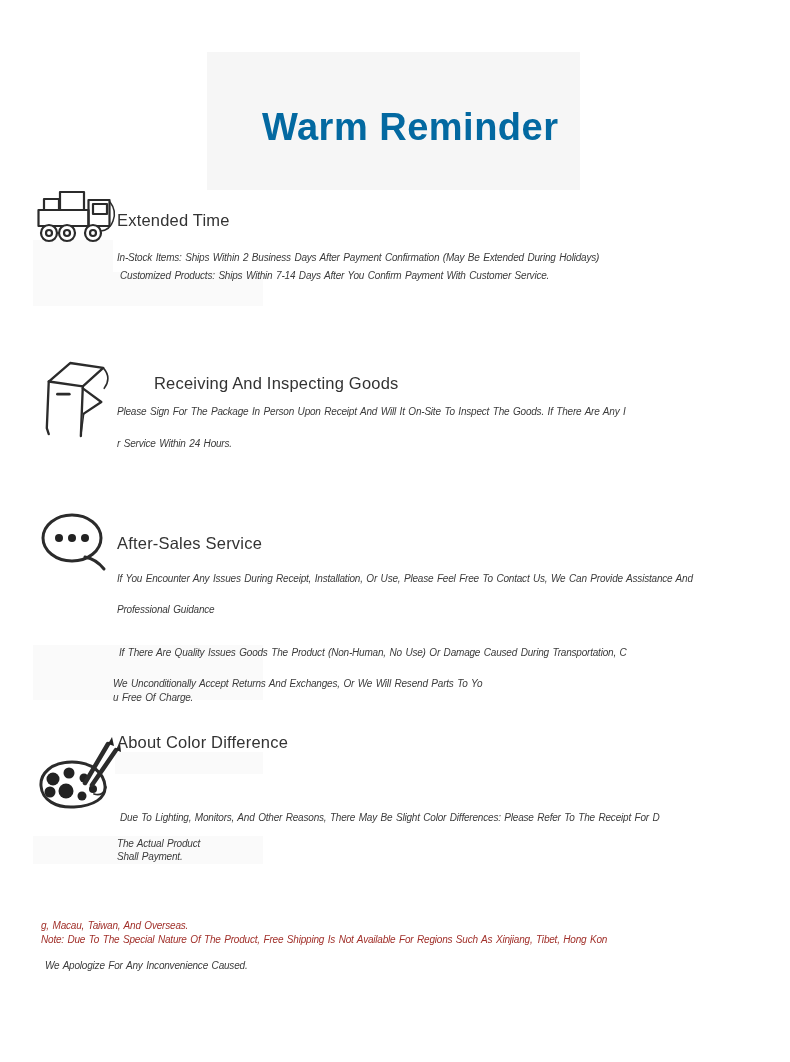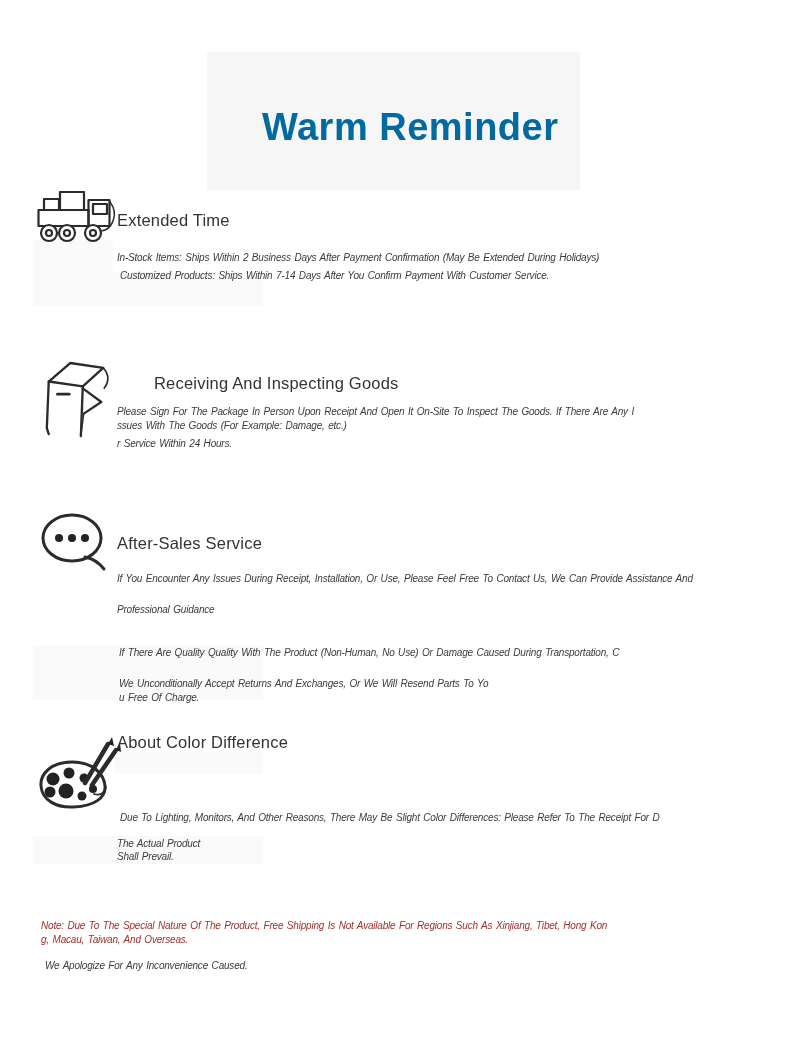--- a/index.html
+++ b/index.html
@@ -72,22 +72,21 @@
         <path d="M44 31 L42 82"></path>
         <path d="M18 39 h12" stroke-width="3"></path>
         <path d="M65 12 q9 10 1 21" stroke-width="1.6"></path>
         <path d="M44 33 L63 47 L45 59"></path>
         <path d="M45 59 L42 82" stroke-width="1.4"></path>
       </g>
     </svg>
   </div>
   <div class="abs sec-heading" style="left:117px;top:374px;margin-left:37px;">Receiving And Inspecting Goods</div>
   <div class="abs body-text wrap2" style="left:117px;top:405px;width:673px;">
-    <div>Please Sign For The Package In Person Upon Receipt And Open It On-Site To Inspect The Goods. If There Are Any I</div>
-    <div>ssues With The Goods (For Example: Damage, etc.)</div>
+    <div>Please Sign For The Package In Person Upon Receipt And Will It On-Site To Inspect The Goods. If There Are Any I</div>
   </div>
   <div class="abs body-text wrap2" style="left:117px;top:437px;width:673px;">
     <div>r Service Within 24 Hours.</div>
   </div>
 
   <div class="abs" style="left:40px;top:511px;">
     <svg width="68" height="62" viewBox="0 0 68 62">
       <g class="icon-stroke" stroke-width="3">
         <ellipse cx="32" cy="27" rx="29" ry="23"></ellipse>
         <path d="M45 46 Q56 48 64 58"></path>
@@ -96,23 +95,23 @@
         <circle cx="19" cy="27" r="4"></circle>
         <circle cx="32" cy="27" r="4"></circle>
         <circle cx="45" cy="27" r="4"></circle>
       </g>
     </svg>
   </div>
   <div class="abs sec-heading" style="left:117px;top:534px;">After-Sales Service</div>
   <div class="abs body-text clip" style="left:117px;top:572px;width:673px;">If You Encounter Any Issues During Receipt, Installation, Or Use, Please Feel Free To Contact Us, We Can Provide Assistance And</div>
   <div class="abs body-text" style="left:117px;top:603px;">Professional Guidance</div>
   <div class="abs body-text wrap2" style="left:119px;top:646px;width:671px;">
-    <div>If There Are Quality Quality With The Product (Non-Human, No Use) Or Damage Caused During Transportation, C</div>
+    <div>If There Are Quality Issues Goods The Product (Non-Human, No Use) Or Damage Caused During Transportation, C</div>
   </div>
-  <div class="abs body-text wrap2" style="left:119px;top:677px;width:671px;">
+  <div class="abs body-text wrap2" style="left:113px;top:677px;width:671px;">
     <div>We Unconditionally Accept Returns And Exchanges, Or We Will Resend Parts To Yo</div>
     <div>u Free Of Charge.</div>
   </div>
 
   <div class="abs" style="left:36px;top:736px;">
     <svg width="86" height="76" viewBox="0 0 86 76">
       <g class="icon-stroke" stroke-width="3">
         <path d="M36 26 C15 26 4 38 5 50 C6 64 20 72 38 71 C58 70 70 62 69 50 C68 38 57 26 36 26 Z" fill="#fff"></path>
       </g>
       <g class="icon-fill">
@@ -132,22 +131,22 @@
       <g class="icon-fill">
         <path d="M72 8 L76 1 L78 10 Z"></path>
         <path d="M80 14 L84 7 L85 16 Z"></path>
       </g>
     </svg>
   </div>
   <div class="abs sec-heading" style="left:117px;top:733px;">About Color Difference</div>
   <div class="abs body-text clip" style="left:120px;top:811px;width:670px;">Due To Lighting, Monitors, And Other Reasons, There May Be Slight Color Differences: Please Refer To The Receipt For D</div>
   <div class="abs body-text wrap2" style="left:117px;top:838px;line-height:12.5px;">
     <div>The Actual Product</div>
-    <div>Shall Prevail.</div>
+    <div>Shall Payment.</div>
   </div>
 
   <div class="abs body-text wrap2 note-red" style="left:41px;top:919px;width:749px;">
+    <div>g, Macau, Taiwan, And Overseas.</div>
     <div>Note: Due To The Special Nature Of The Product, Free Shipping Is Not Available For Regions Such As Xinjiang, Tibet, Hong Kon</div>
-    <div>g, Macau, Taiwan, And Overseas.</div>
   </div>
   <div class="abs body-text" style="left:45px;top:959px;">We Apologize For Any Inconvenience Caused.</div>
 
 </div>
 
 </body></html>

